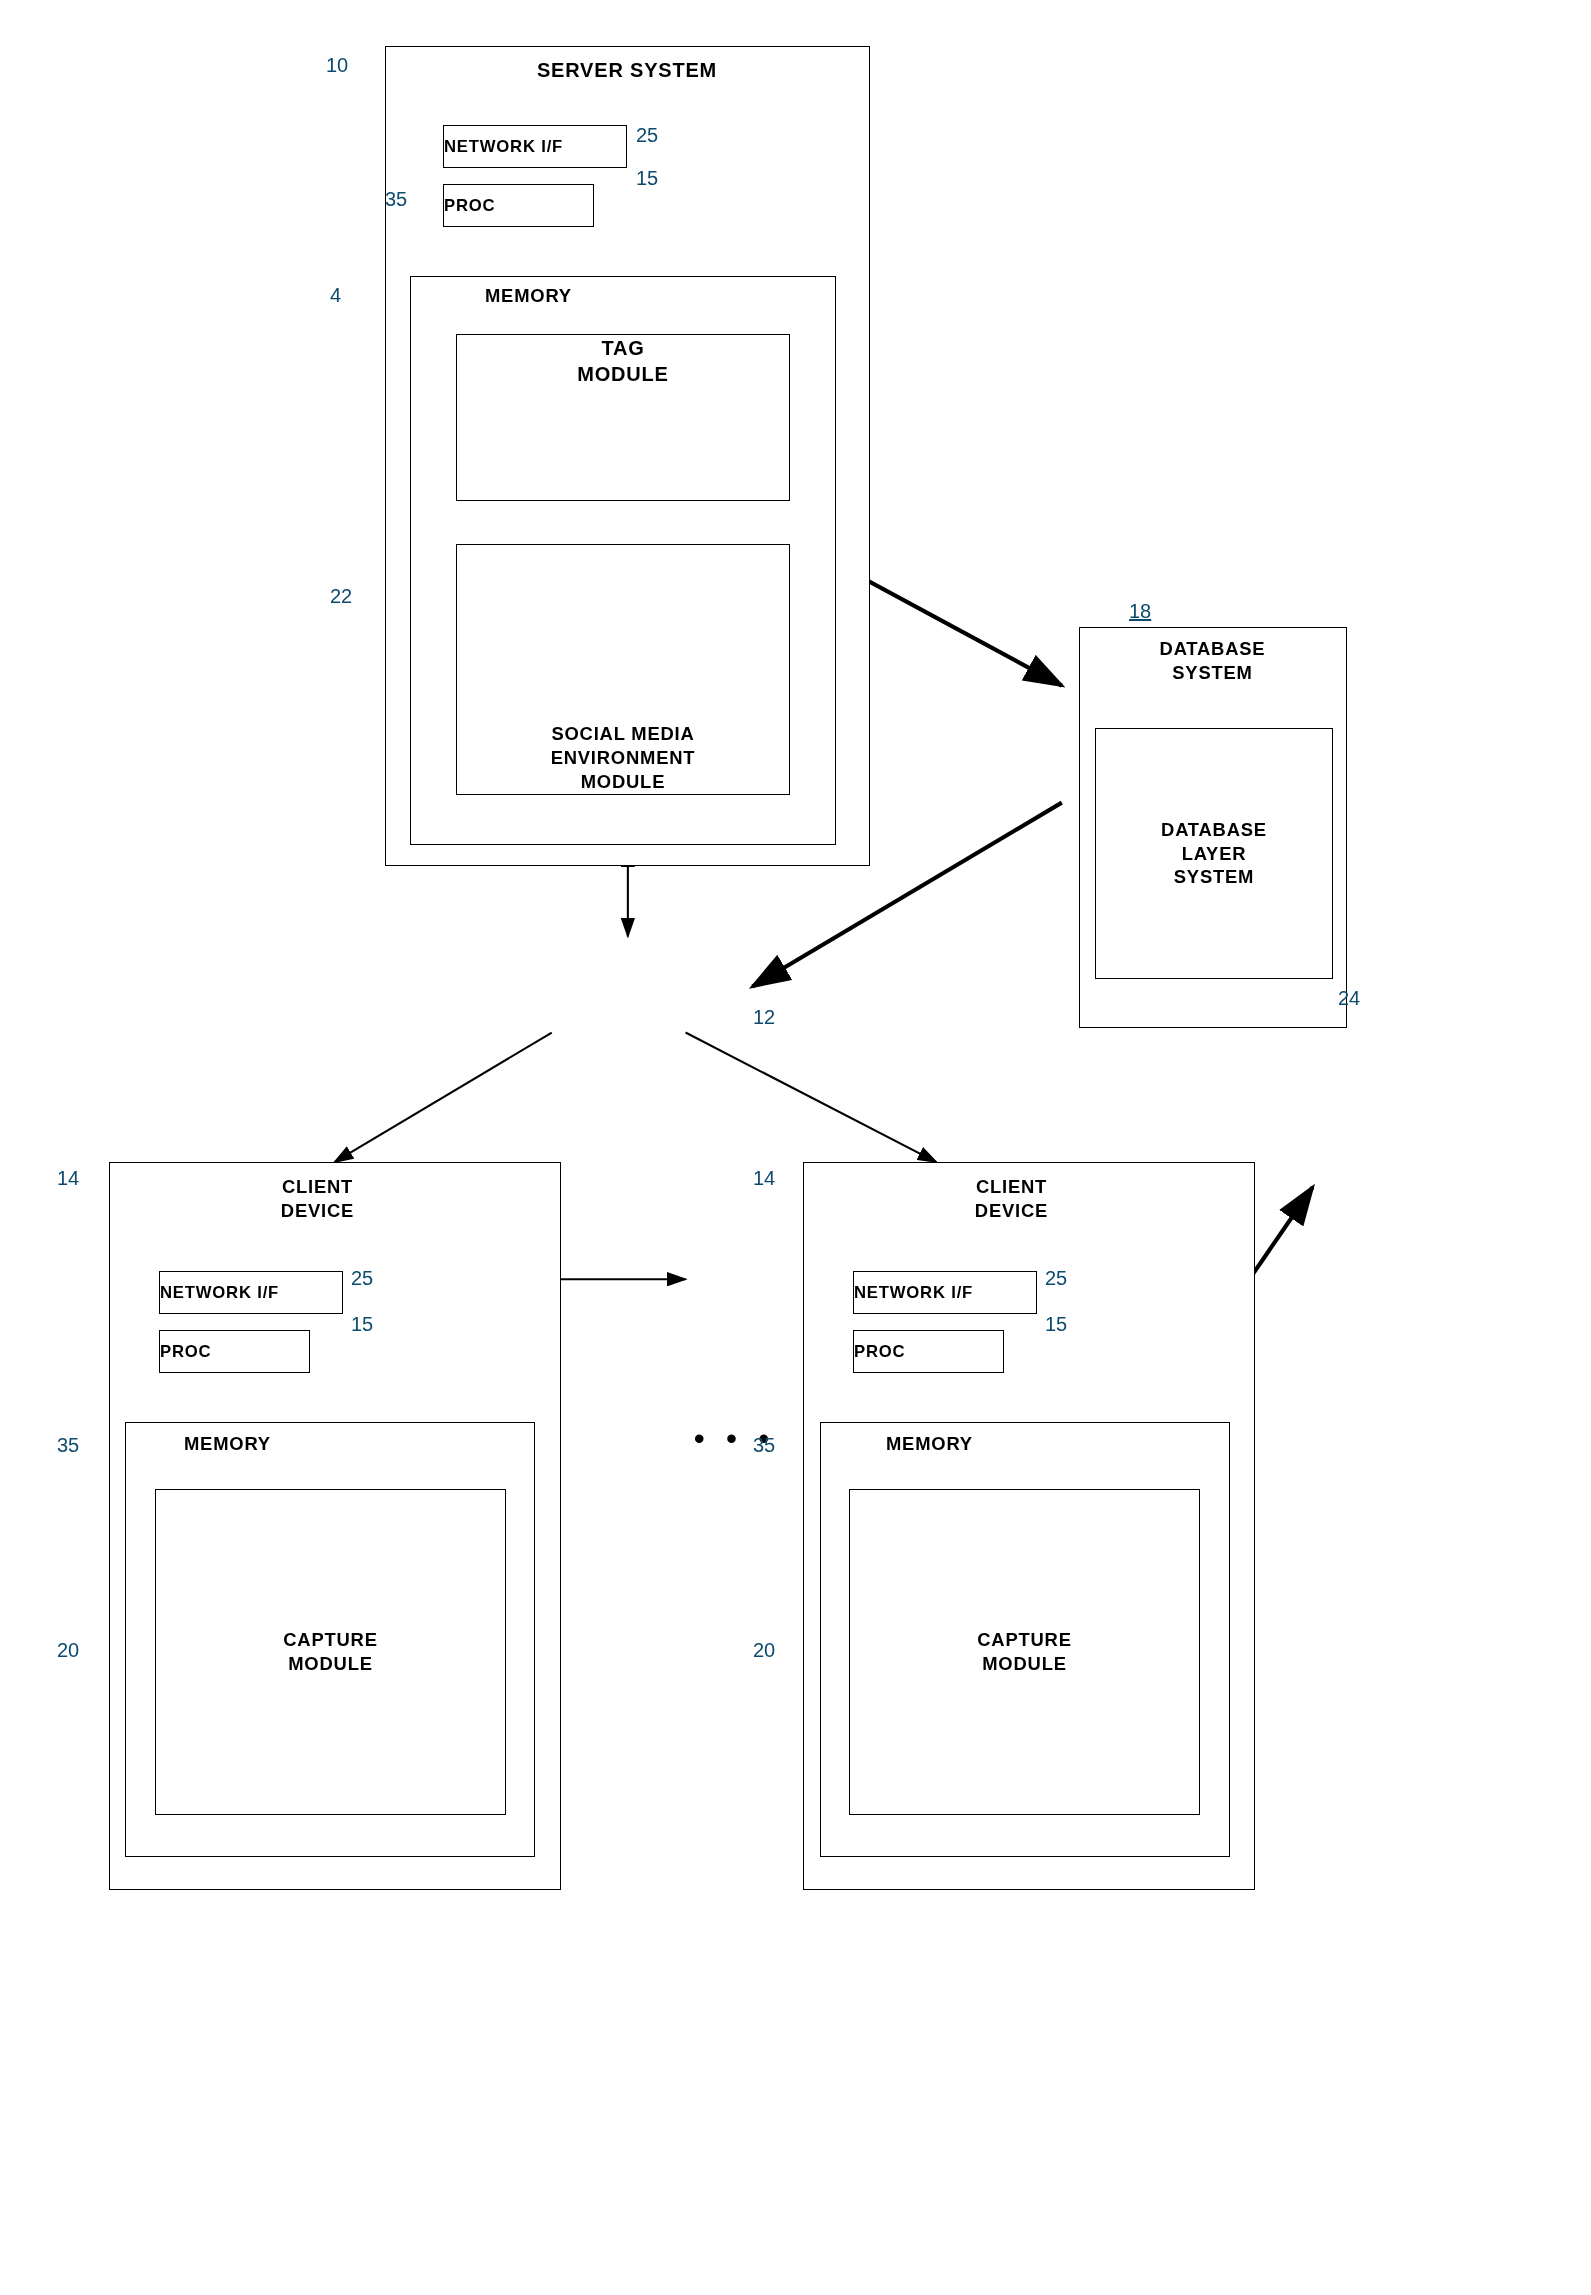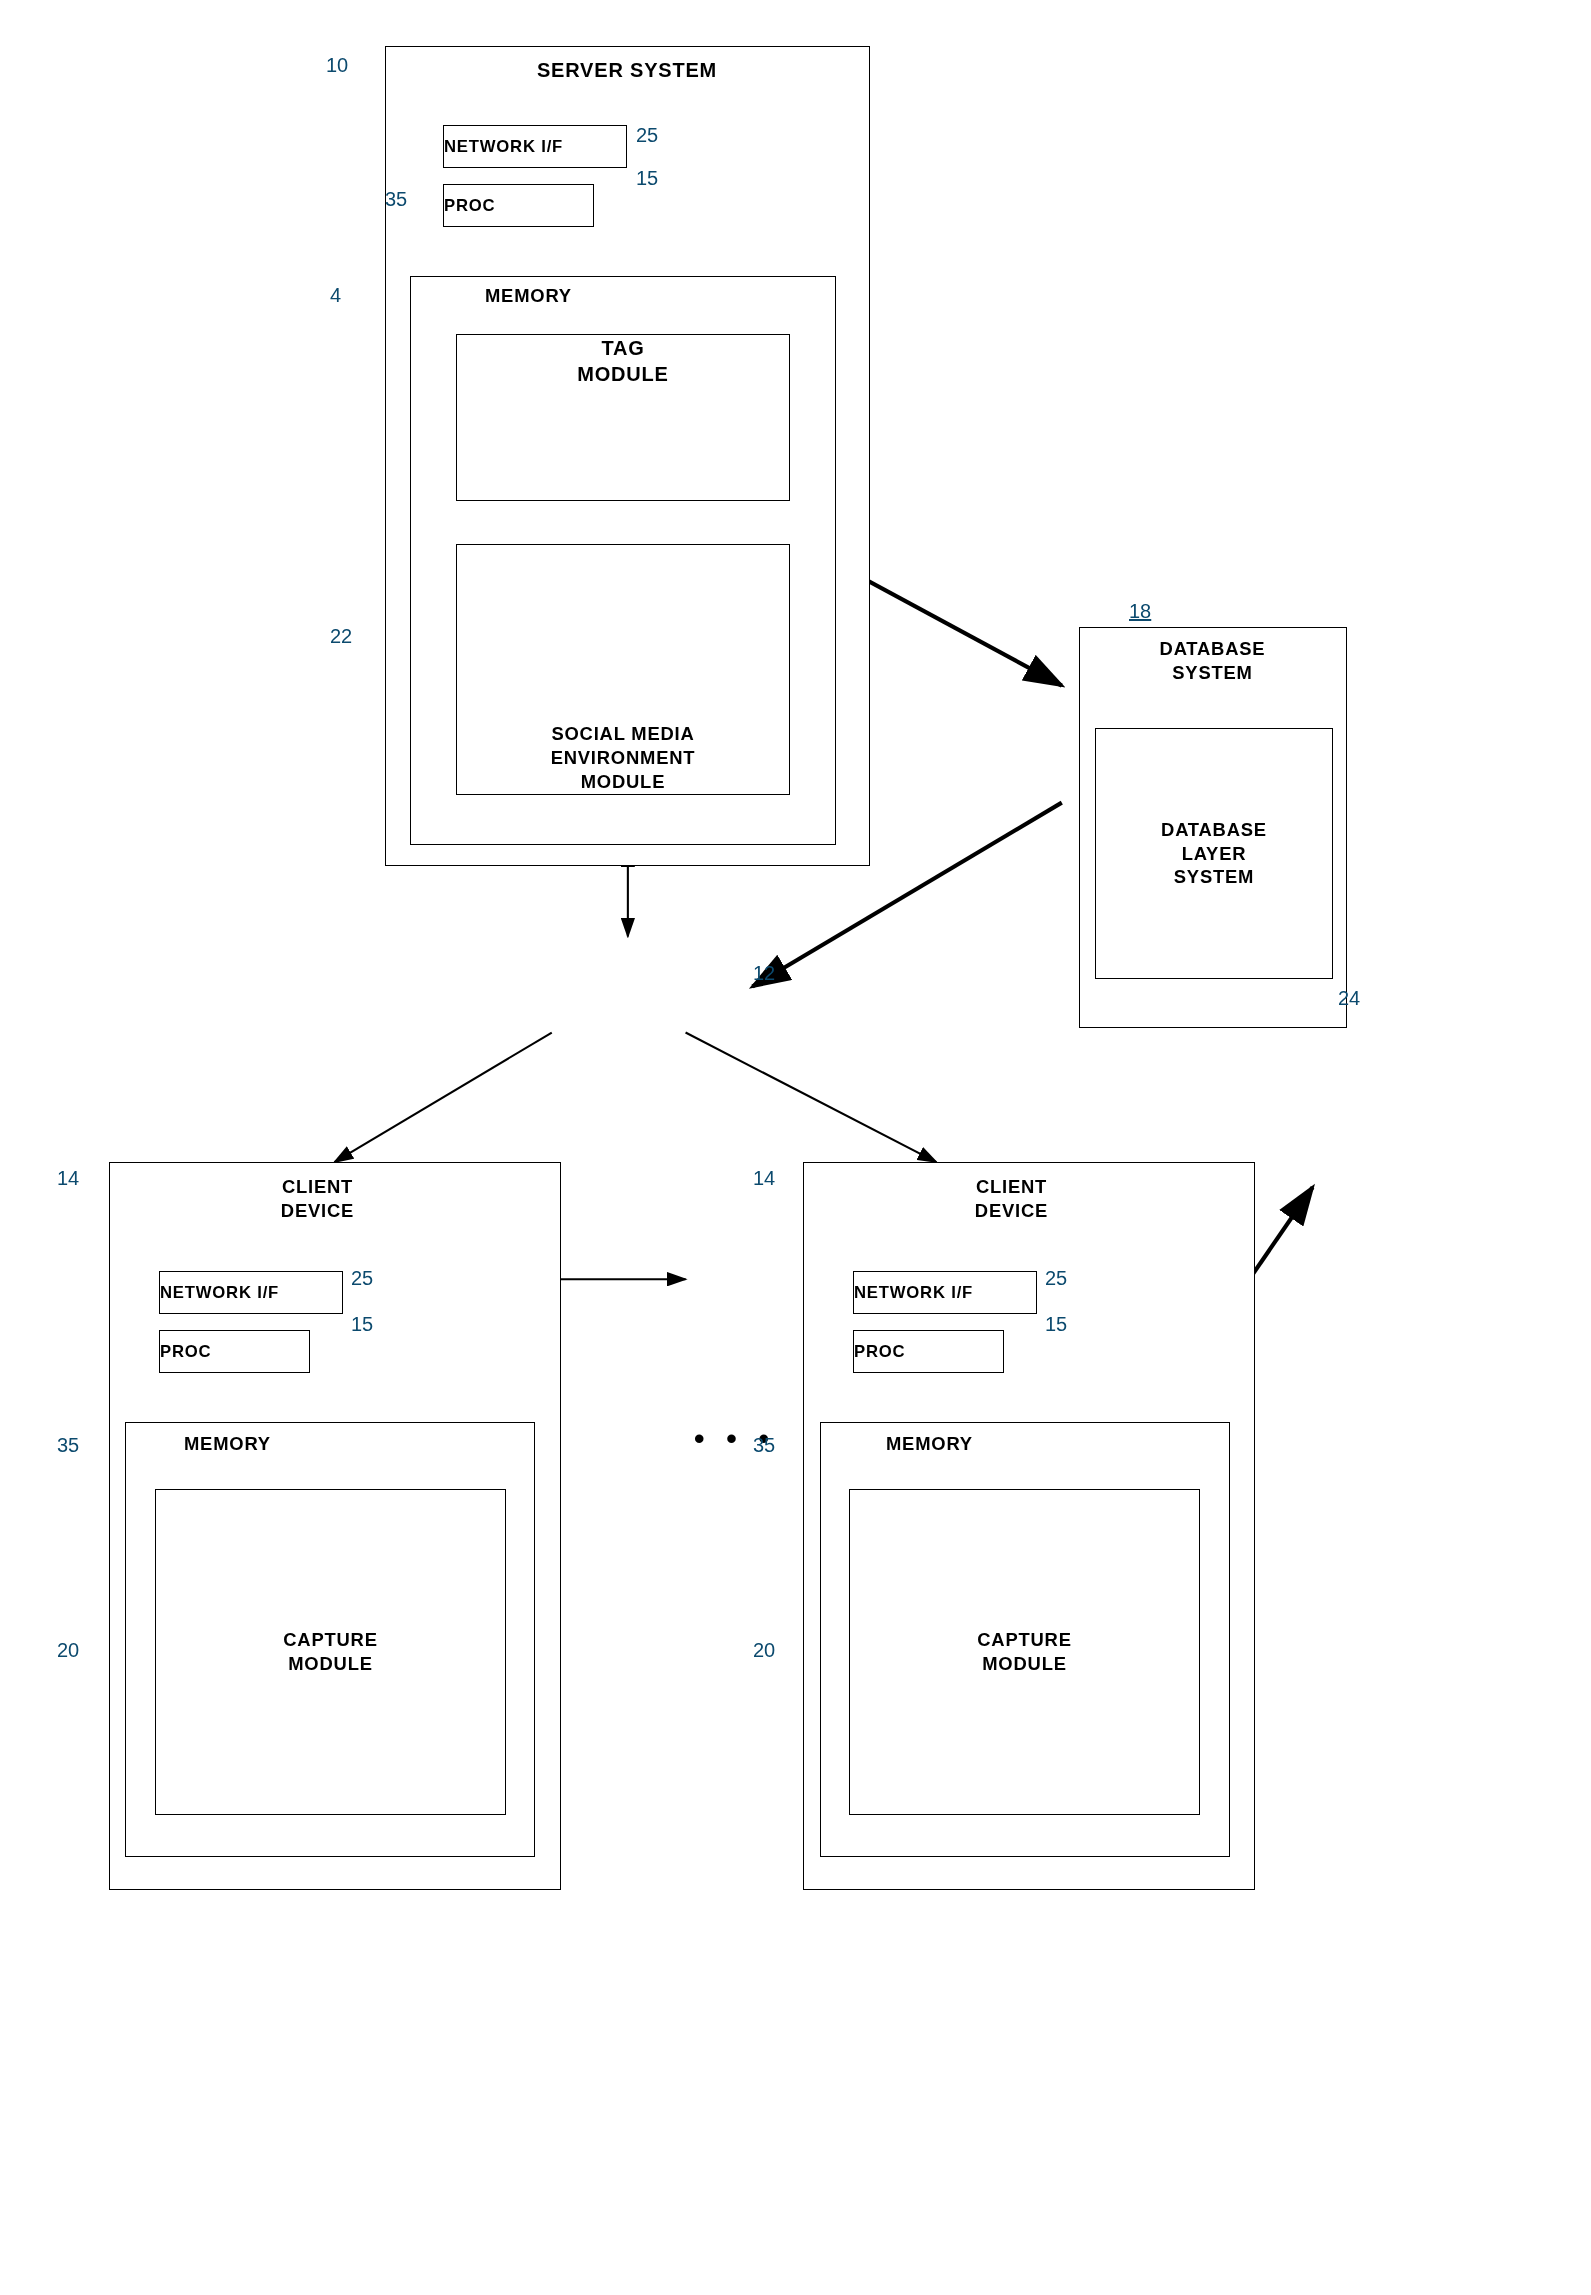--- a/index.html
+++ b/index.html
@@ -129,23 +129,23 @@
   <div class="box" style="left:456px; top:334px; width:334px; height:167px; display:flex; align-items:flex-start; justify-content:center;">
     <div class="box-label" style="white-space:pre-line;">TAG
 MODULE</div>
   </div>
 
   <div class="box" style="left:456px; top:544px; width:334px; height:251px; display:flex; align-items:flex-end; justify-content:center;">
     <div class="box-label" style="white-space:pre-line; font-size:18.4px;">SOCIAL MEDIA
 ENVIRONMENT
 MODULE</div>
   </div>
-  <div class="ref-num" style="left:330px; top:585px;margin-top:40px;">22</div>
-
-  <div class="ref-num" style="left:753px; top:962px;">12</div>
+  <div class="ref-num" style="left:330px; top:585px;">22</div>
+
+  <div class="ref-num" style="left:753px; top:1006px;">12</div>
 
   <div class="box" style="left:1079px; top:627px; width:268px; height:401px;"></div>
   <div class="ref-num" style="left:1129px; top:600px;text-decoration:underline;">18</div>
   <div class="box-label" style="position:absolute; left:1087px; top:637px; width:251px; font-size:18.4px; white-space:pre-line; text-align:center;">DATABASE
 SYSTEM</div>
 
   <div class="box" style="left:1095px; top:728px; width:238px; height:251px; display:flex; align-items:center; justify-content:center;">
     <div class="box-label" style="white-space:pre-line; font-size:18.4px;">DATABASE
 LAYER
 SYSTEM</div>

